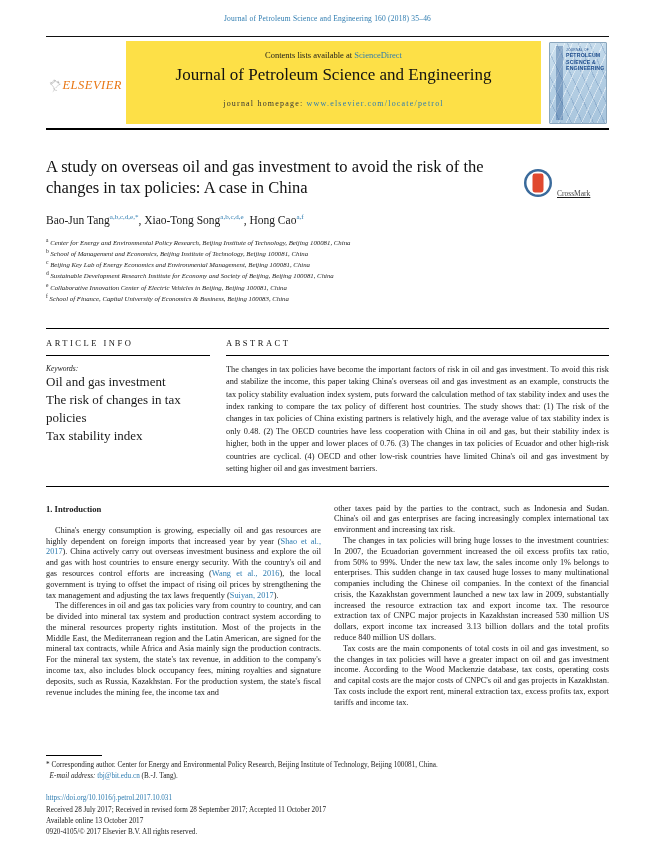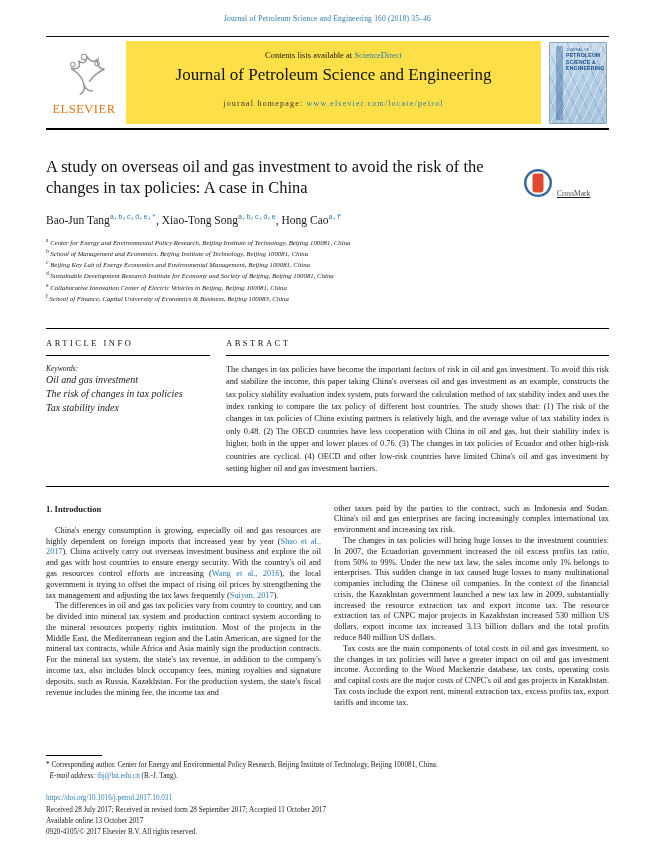--- a/index.html
+++ b/index.html
@@ -11,21 +11,21 @@
     display:flex; flex-direction:column; position:relative;
   }
   .link { color:#2e7cb0; }
   .running-head {
     text-align:center; font-size:7.5px; color:#2e7cb0; letter-spacing:.2px;
     margin-bottom:13px;
   }
 
   
   .masthead { border-top:1px solid #111; border-bottom:2.5px solid #000; display:flex; align-items:stretch; }
-  .m-left { width:80px; padding:6px 4px 2px 0; display:flex; flex-direction:column; align-items:center; justify-content:flex-start; }
+  .m-left { width:80px; padding:6px 4px 2px 0; display:flex; flex-direction:row; align-items:center; justify-content:center;font-style:italic; }
   .elsevier-tree { width:56px; height:58px; }
   .elsevier-word { font-family:"Liberation Serif", serif; font-size:12.5px; color:#e87511; letter-spacing:.5px; margin-top:1px; }
   .m-center { flex:1; background:#fde047; margin:4px 6px 4px 0; padding:9px 8px 8px 8px; text-align:center; }
   .contents-line { font-size:8.5px; }
   .journal-title { font-size:17px; color:#111; margin-top:5px; }
   .homepage-line { font-family:Liberation Serif, serif; font-size:8px; letter-spacing:1.2px; margin-top:14px; color:#333; }
   .homepage-line .link { letter-spacing:1.2px; }
   .m-right { width:62px; padding:5px 0 4px 0; display:flex; align-items:flex-start; justify-content:center; }
   .cover {
     width:58px; height:82px; border:1px solid #8aa6bd; border-radius:1px;
@@ -41,33 +41,33 @@
   .cover-text { position:absolute; left:16px; top:5px; color:#1b4a8a; line-height:1.25; }
   .cover-t1 { font-size:3.2px; letter-spacing:.3px; }
   .cover-t2 { font-size:5.2px; font-weight:bold; letter-spacing:.2px; }
 
   
   .title-row { display:flex; margin-top:27px; }
   .article-title { flex:1; font-size:16.5px; line-height:1.25; color:#111; padding-right:14px; }
   .crossmark { width:86px; display:flex; align-items:flex-end; gap:4px; padding-top:6px;text-decoration:underline; }
   .crossmark-label { font-size:7.5px; color:#444; }
   .authors { margin-top:15px; font-size:11.5px; }
-  .authors sup { font-size:7px; color:#2e7cb0;font-family:Liberation Mono, monospace; }
+  .authors sup { font-size:7px; color:#2e7cb0; }
   .affiliations { margin-top:11px; font-size:6.8px; line-height:1.45; }
   .affil-row sup { font-size:5.5px; }
   .affil-row .affil-text { font-style:italic; }
 
   
   .info-abstract-wrap { margin-top:24px; border-top:1px solid #000; border-bottom:1.5px solid #000; padding:9px 0 10px 0; display:flex; }
   .col-info { width:178px; padding-right:14px; }
   .col-abstract { flex:1; padding-left:2px; }
   .sec-head { font-family:"Liberation Serif", serif; font-size:8.5px; letter-spacing:2.5px; color:#111; }
   .sec-head-rule { border-top:1.5px solid #000; margin:7px 0 8px 0; }
   .keywords-label { font-size:7.5px; font-style:italic; }
-  .keyword { font-size:10px; line-height:1.4;font-style:italic; }
+  .keyword { font-size:13px; line-height:1.4; }
   .abstract-text { font-size:8.3px; line-height:1.5; text-align:justify; }
 
   
   .body-cols { flex:1; display:flex; gap:13px; margin-top:17px; }
   .bcol { flex:1; font-size:8.3px; line-height:1.3; text-align:justify; }
   .sec1-heading { font-weight:bold; font-size:8.6px; margin-bottom:11px; }
   .para { text-indent:9px; }
   .para.noindent { text-indent:0; }
 
   

